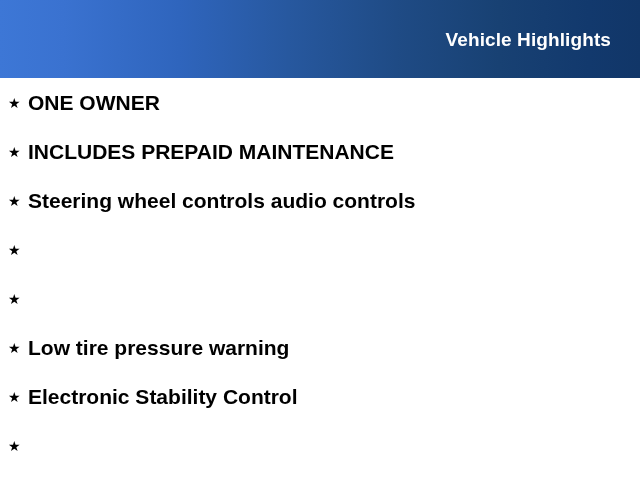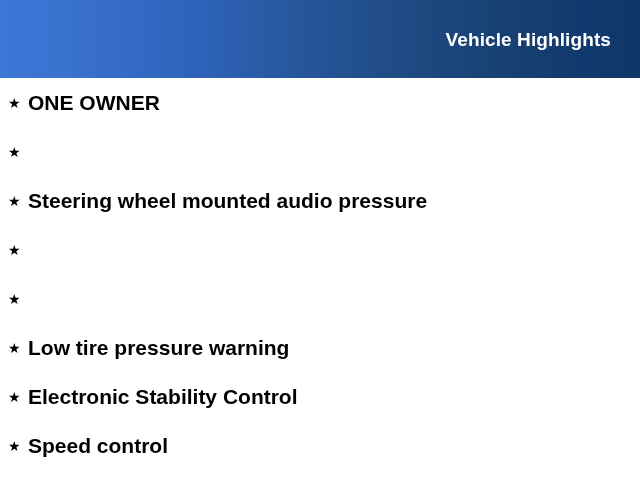--- a/index.html
+++ b/index.html
@@ -82,38 +82,38 @@
     <div class="header-title">Vehicle Highlights</div>
   </div>
 
   <ul class="highlights-list">
     <li class="highlight-item">
       <span class="star-bullet">★</span>
       <span class="highlight-label">ONE OWNER</span>
     </li>
     <li class="highlight-item">
       <span class="star-bullet">★</span>
+      <span class="highlight-label">INCLUDES PREPAID MAINTENANCE</span>
     </li>
     <li class="highlight-item">
       <span class="star-bullet">★</span>
-      <span class="highlight-label">Steering wheel mounted audio pressure</span>
+      <span class="highlight-label">Steering wheel controls audio controls</span>
     </li>
     <li class="highlight-item">
       <span class="star-bullet">★</span>
     </li>
     <li class="highlight-item">
       <span class="star-bullet">★</span>
     </li>
     <li class="highlight-item">
       <span class="star-bullet">★</span>
       <span class="highlight-label">Low tire pressure warning</span>
     </li>
     <li class="highlight-item">
       <span class="star-bullet">★</span>
       <span class="highlight-label">Electronic Stability Control</span>
     </li>
     <li class="highlight-item">
       <span class="star-bullet">★</span>
-      <span class="highlight-label">Speed control</span>
     </li>
   </ul>
 
 </div>
 
 </body></html>

